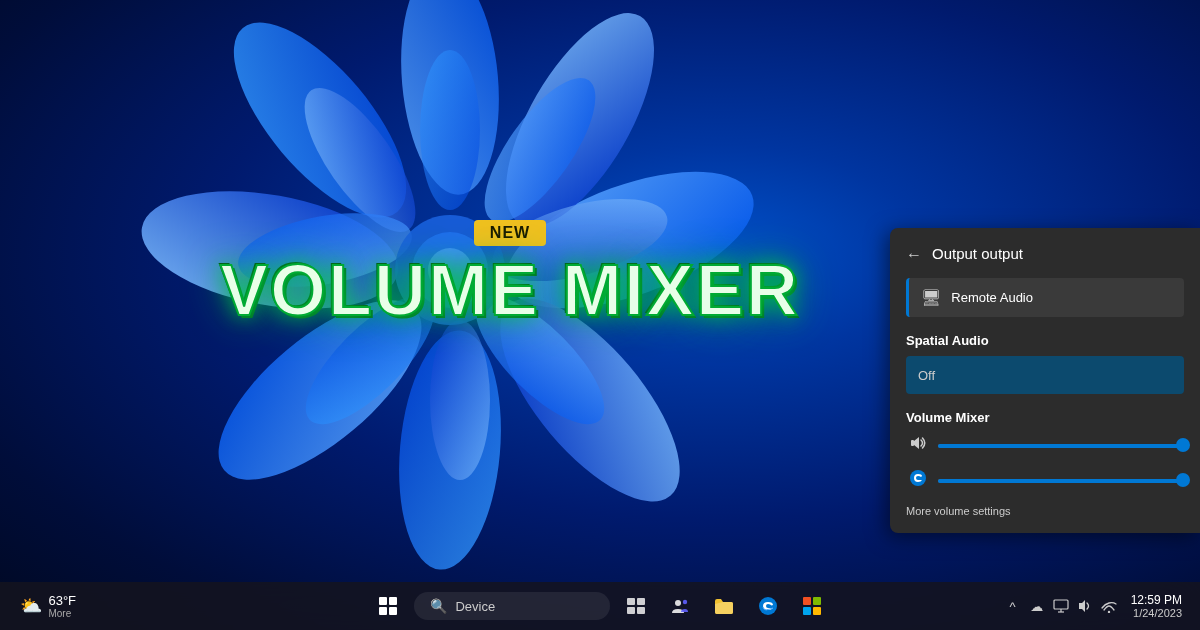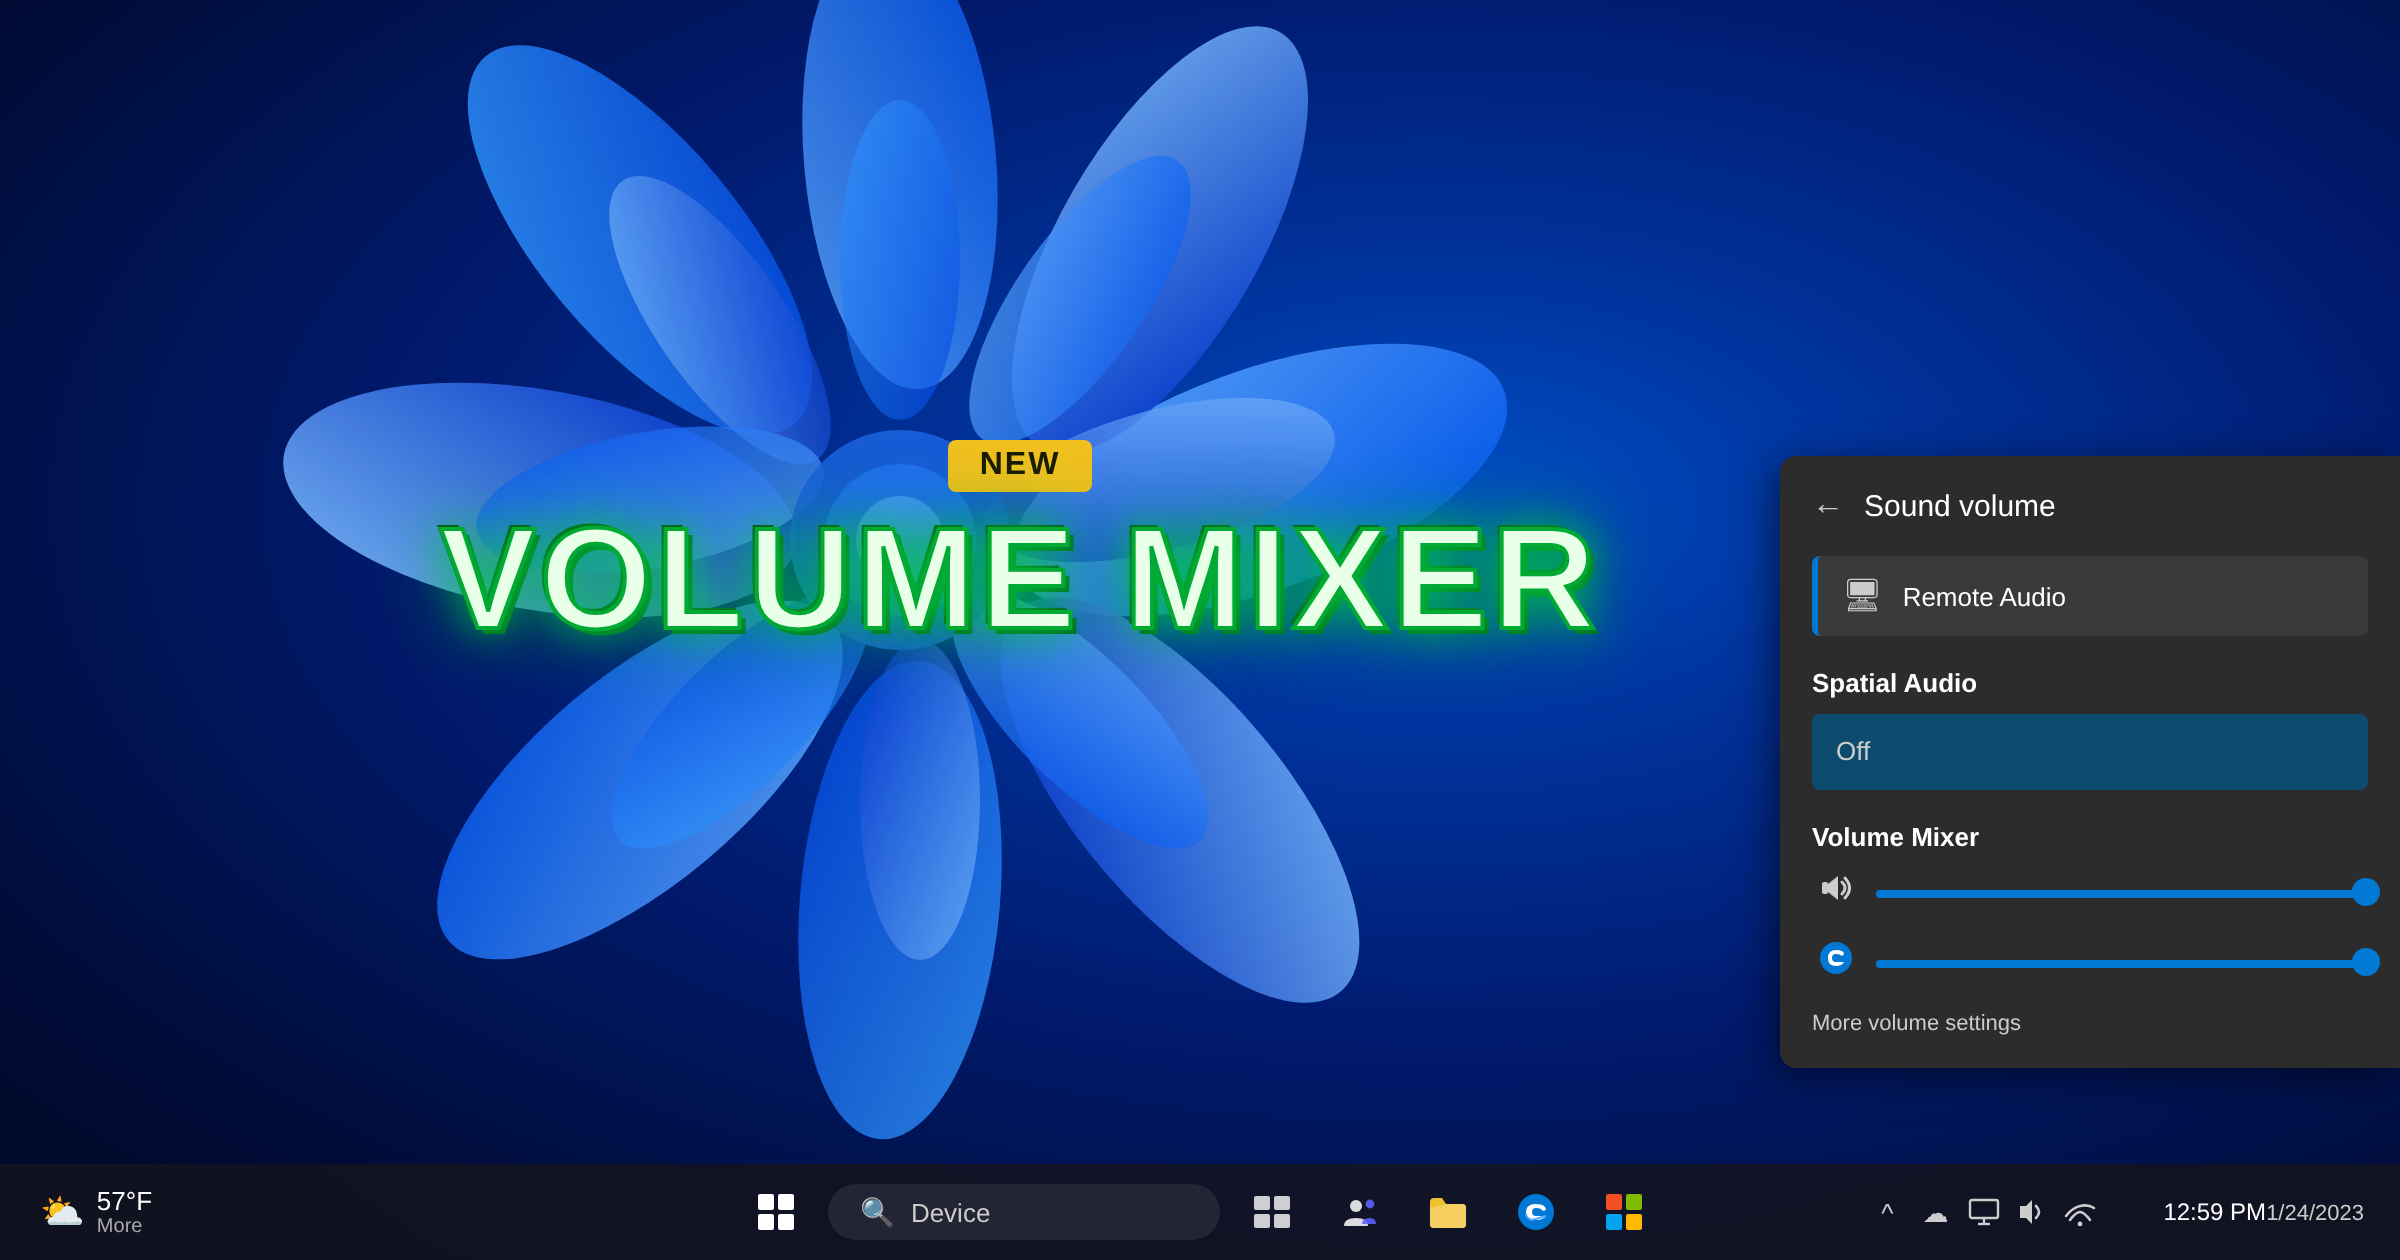--- a/index.html
+++ b/index.html
@@ -306,25 +306,24 @@
       display: flex;
       align-items: center;
       justify-content: center;
       color: #cccccc;
       font-size: 13px;
       cursor: pointer;
     }
 
     .clock-widget {
       display: flex;
-      flex-direction: row;
+      flex-direction: column;
       align-items: flex-end;
       cursor: pointer;
       padding: 4px 6px;
-      margin-left: 20px;
     }
 
     .clock-time {
       font-size: 12px;
       color: #ffffff;
     }
 
     .clock-date {
       font-size: 11px;
       color: #cccccc;
@@ -400,21 +399,21 @@
   </svg>
 
   <div class="overlay-label">
     <div class="new-badge">NEW</div>
     <div class="volume-mixer-title">VOLUME MIXER</div>
   </div>
 
   <div id="sound-panel">
     <div class="panel-header">
       <span class="back-arrow">←</span>
-      <span class="panel-title">Sound volume</span>
+      <span class="panel-title">Output output</span>
     </div>
 
     <div class="device-row">
       <span class="device-icon">🖥</span>
       <span class="device-name">Remote Audio</span>
     </div>
 
     <div class="section-label">Spatial Audio</div>
     <div class="spatial-row">
       <span class="spatial-value">Off</span>
@@ -457,21 +456,21 @@
 
     <div class="more-settings">More volume settings</div>
   </div>
 
   <div id="taskbar">
 
     <div class="taskbar-left">
       <div class="weather-widget">
         <span class="weather-icon">⛅</span>
         <div class="weather-info">
-          <span class="weather-temp">57°F</span>
+          <span class="weather-temp">63°F</span>
           <span class="weather-condition">More</span>
         </div>
       </div>
     </div>
 
     <div class="taskbar-center">
 
       <div class="win-button">
         <svg width="20" height="20" viewBox="0 0 20 20" fill="none">
           <rect x="1" y="1" width="8" height="8" rx="1" fill="white"></rect>

